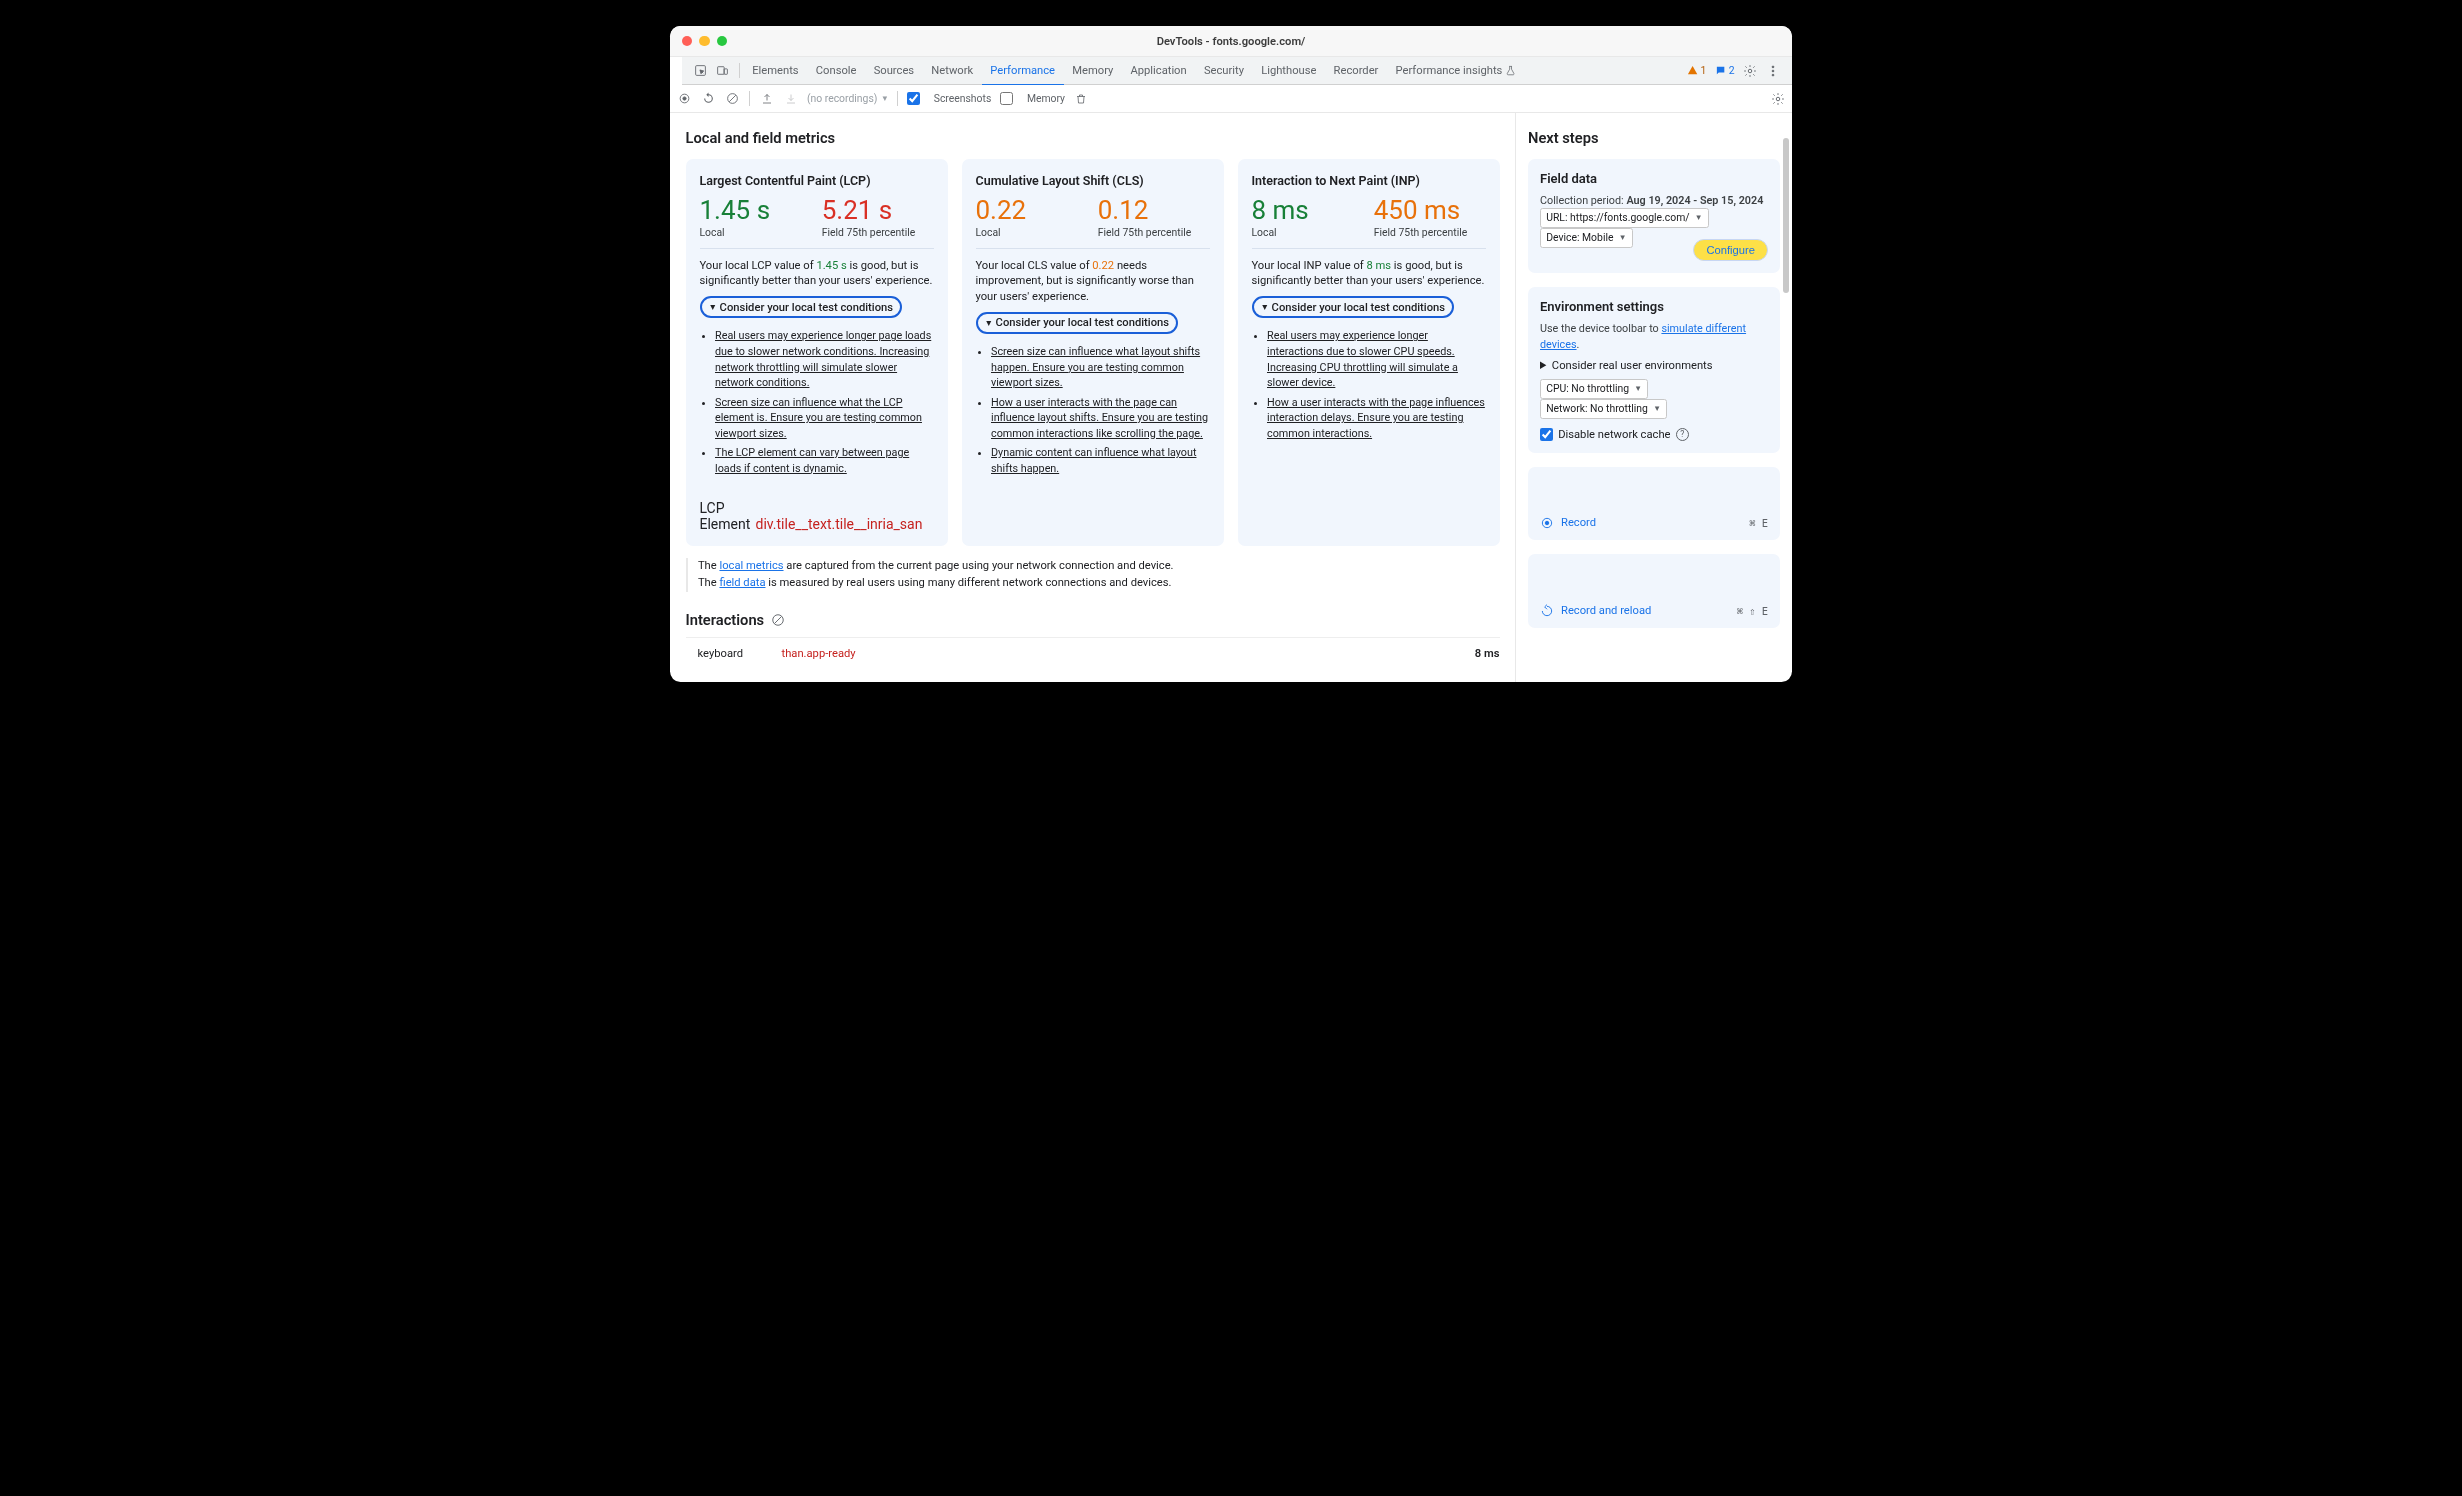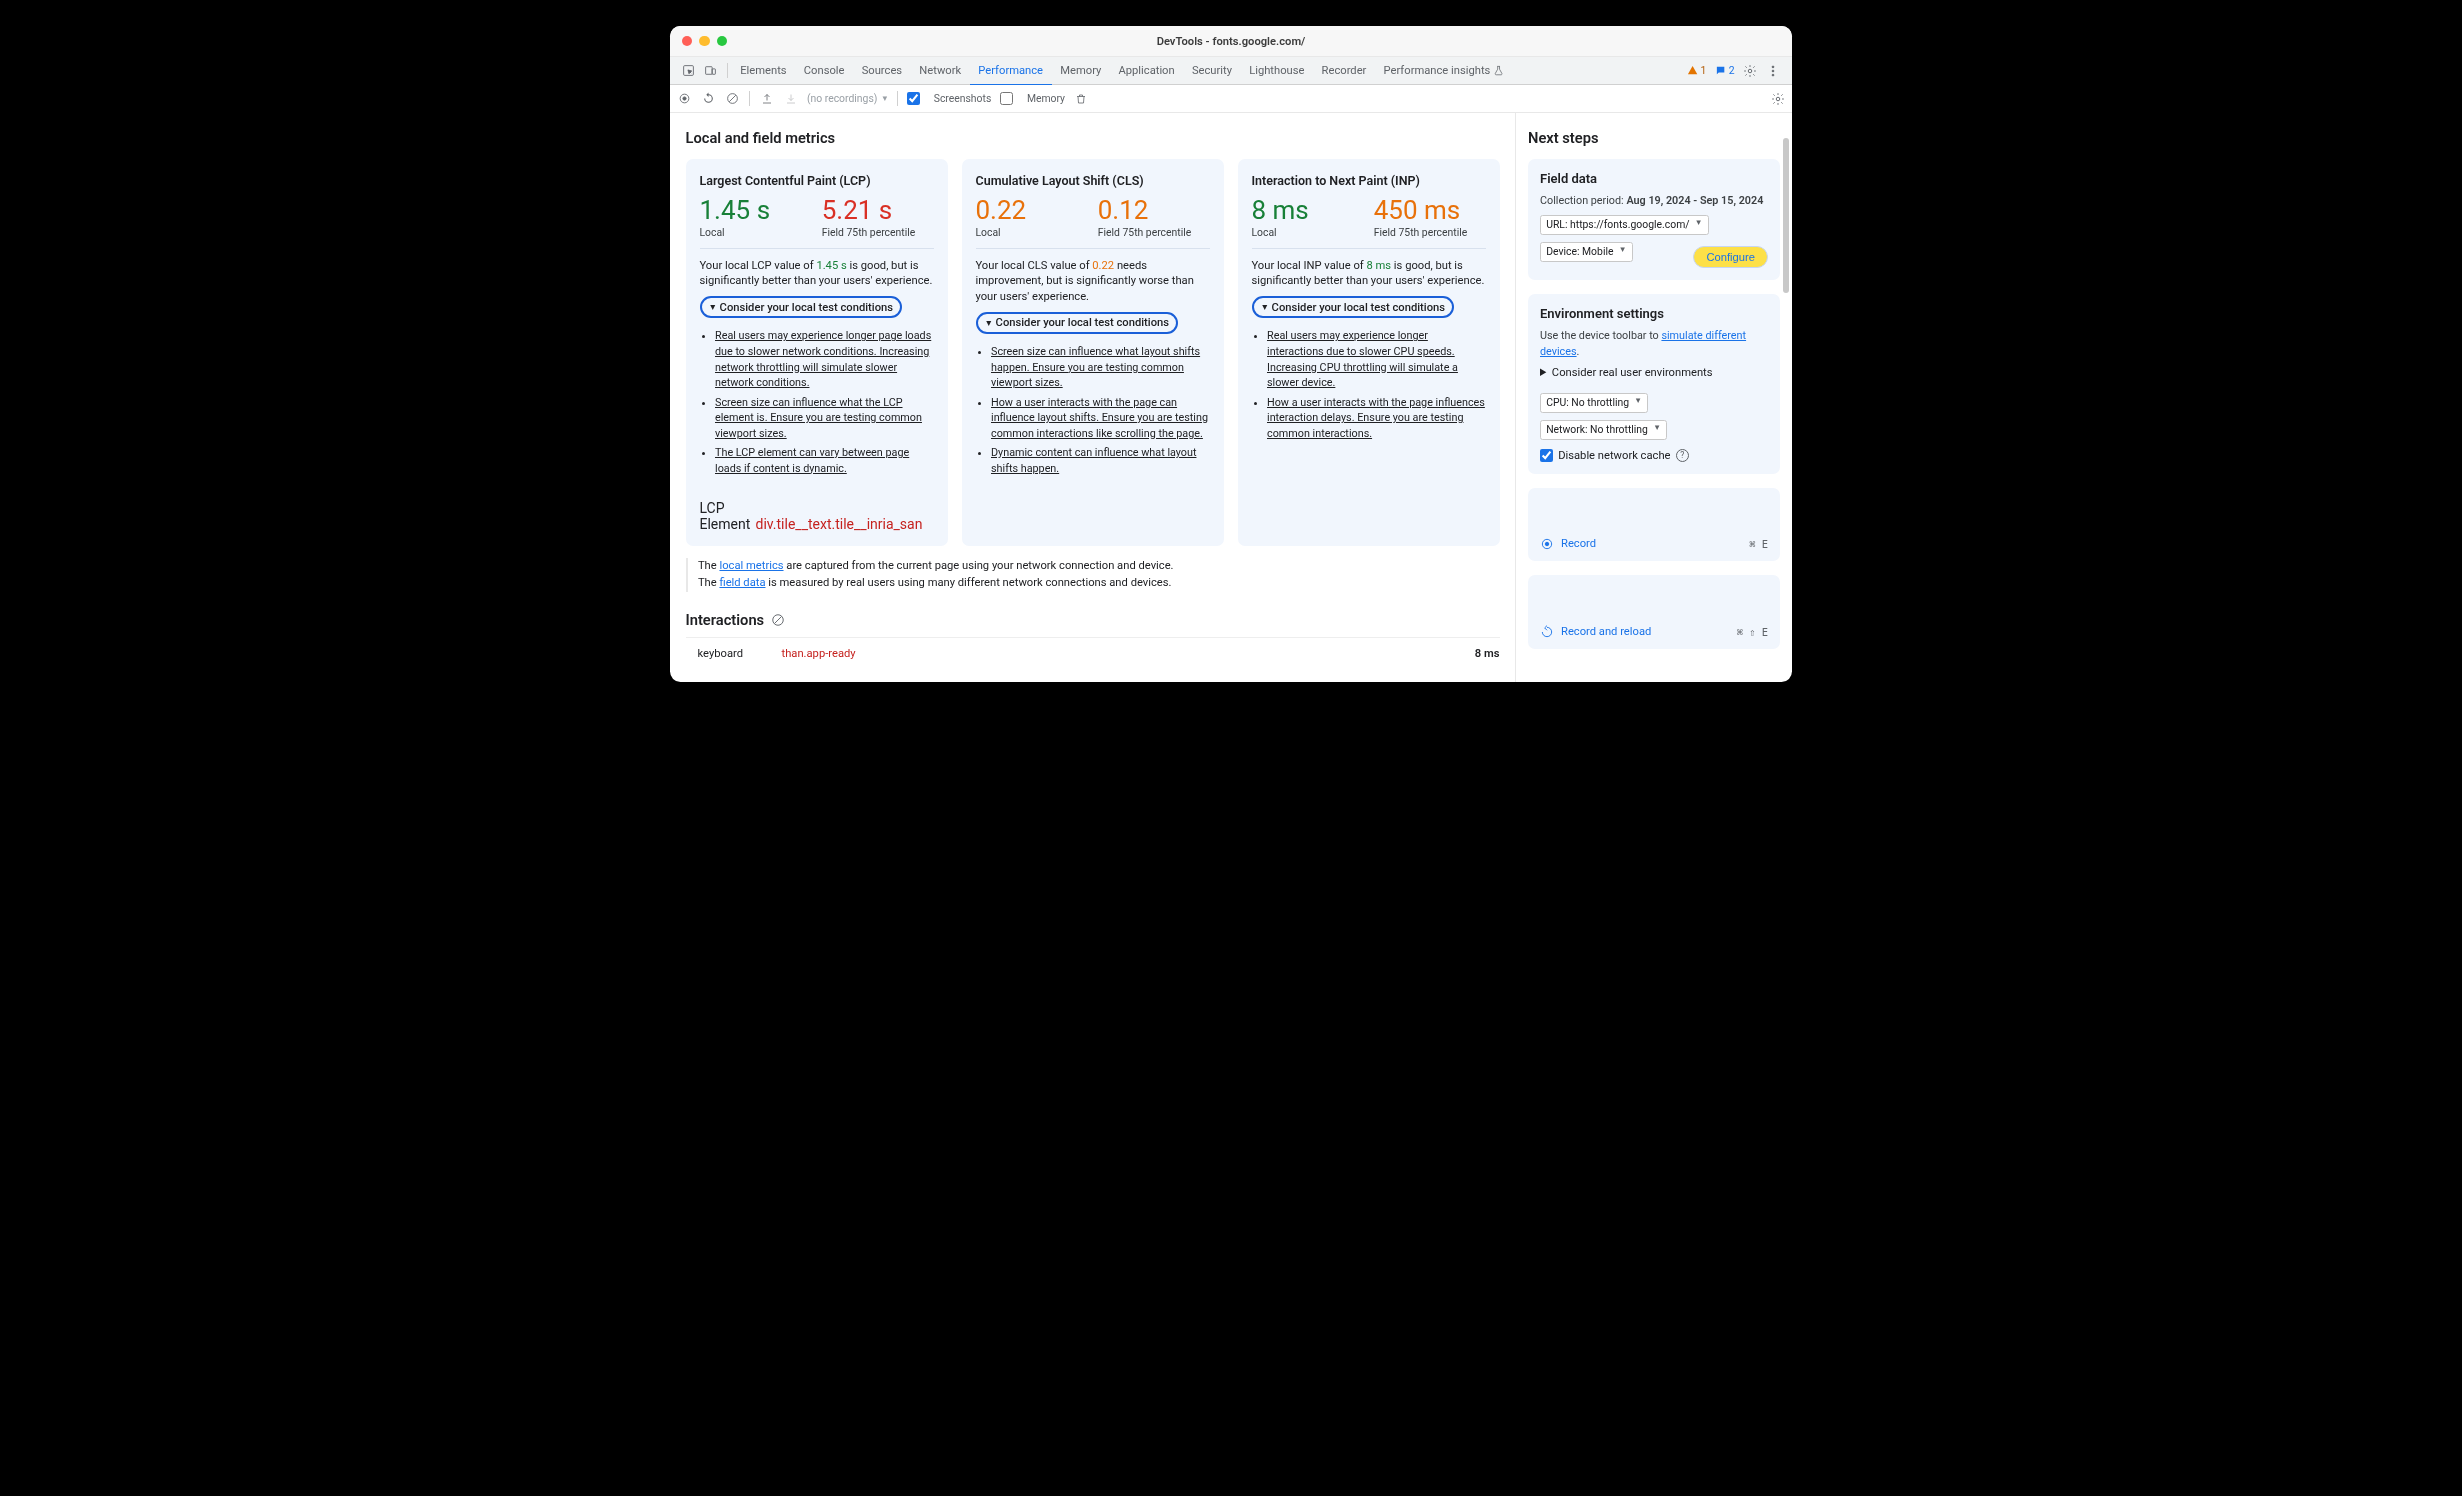--- a/index.html
+++ b/index.html
@@ -6,21 +6,21 @@
 body { background: #000; font-family: -apple-system, BlinkMacSystemFont, "Segoe UI", Roboto, sans-serif; font-size: 11.2px; color: #202124; display: flex; align-items: flex-start; justify-content: center; padding-top: 26px; }
 .window { width: 1122px; background: #fff; border-radius: 10.4px; overflow: hidden; box-shadow: 0 17px 52px rgba(0,0,0,0.6); }
 .titlebar { height: 31px; background: #f7f7f7; display: flex; align-items: center; padding: 0 12px; position: relative; border-bottom: 0.9px solid #e8e8e8; }
 .traffic { display: flex; gap: 7px; }
 .traffic span { width: 10.4px; height: 10.4px; border-radius: 50%; display: block; }
 .tr-red { background: #ff5f57; }
 .tr-yellow { background: #febc2e; }
 .tr-green { background: #28c840; }
 .title { position: absolute; left: 0; right: 0; text-align: center; font-size: 11.2px; color: #3c3c3c; font-weight: 600; pointer-events: none; }
 
-.tabbar { display: flex; align-items: center; background: #f1f3f4; border-bottom: 0.9px solid #d0d0d0; height: 28px; padding: 0 5.2px; font-size: 11.2px; }
+.tabbar { display: flex; align-items: center; background: #f1f3f4; border-bottom: 0.9px solid #d0d0d0; height: 28px; padding: 0 5.2px; font-size: 11.2px; margin-left: 12px; }
 .tabbar .left-icons { display: flex; gap: 8.6px; padding: 0 7px; color: #5f6368; }
 .tabbar .sep { width: 0.9px; height: 15.5px; background: #d0d0d0; margin: 0 3.5px; }
 .tab { padding: 0 8.6px; height: 28px; display: flex; align-items: center; color: #5f6368; cursor: pointer; }
 .tab.active { color: #1a73e8; border-bottom: 1.7px solid #1a73e8; }
 .tabbar .spacer { flex: 1; }
 .tabbar .right-icons { display: flex; align-items: center; gap: 8.6px; padding: 0 7px; color: #5f6368; }
 .badge-warn { display: flex; align-items: center; gap: 2.6px; color: #b25e0b; font-size: 10.4px; }
 .badge-msg { display: flex; align-items: center; gap: 2.6px; color: #1a73e8; font-size: 10.4px; }
 
 .toolbar { display: flex; align-items: center; height: 28px; padding: 0 7px; border-bottom: 0.9px solid #e8e8e8; gap: 8.6px; font-size: 10.4px; color: #5f6368; }
@@ -69,21 +69,21 @@
 .interactions-row .k { width: 96px; color: #202124; padding-left: 12px; }
 .interactions-row .sel { color: #c5221f; flex: 1; }
 .interactions-row .t { font-weight: 600; }
 
 
 .sideblock { background: #f1f6fd; border-radius: 7px; padding: 12px; margin-bottom: 14px; font-size: 11.2px; }
 .sideblock h3 { font-size: 13px; font-weight: 600; margin-bottom: 7px; }
 .sideblock .sub { font-size: 10.8px; color: #3c4043; line-height: 1.4; }
 .sideblock .sub b { font-weight: 600; }
 .sideblock a { color: #1a73e8; text-decoration: underline; }
-.selectbox { display: inline-flex; align-items: flex-start; background: #fff; border: 0.9px solid #c8c8c8; border-radius: 2.6px; padding: 2.6px 5.2px; font-size: 10.4px; margin-top: 7px; cursor: pointer; gap: 5.2px; }
+.selectbox { display: inline-flex; align-items: center; background: #fff; border: 0.9px solid #c8c8c8; border-radius: 2.6px; padding: 2.6px 5.2px; font-size: 10.4px; cursor: pointer; gap: 5.2px; }
 .selectbox .caret { font-size: 7.8px; color: #5f6368; }
 .btn-outline { background: #fde047; border: 0.9px solid #c7d6f3; color: #1a73e8; padding: 4.3px 12px; border-radius: 12px; font-size: 11.2px; cursor: pointer; float: right; margin-top: 11px; }
 .sideblock::after { content: ""; display: table; clear: both; }
 .sideblock details summary { font-size: 11.2px; cursor: pointer; margin: 7px 0; }
 .sideblock .chkrow { display: flex; align-items: center; gap: 5.2px; margin-top: 8.6px; font-size: 11.2px; }
 .sideblock .chkrow input { accent-color: #1a73e8; }
 .help-circle { width: 13px; height: 13px; border: 1.1px solid #5f6368; border-radius: 50%; display: inline-flex; align-items: center; justify-content: center; font-size: 8.6px; color: #5f6368; }
 
 .actionrow { display: flex; align-items: center; gap: 7px; font-size: 11.2px; color: #1a73e8; margin-top: 39px; }
 .actionrow .grow { flex: 1; }

